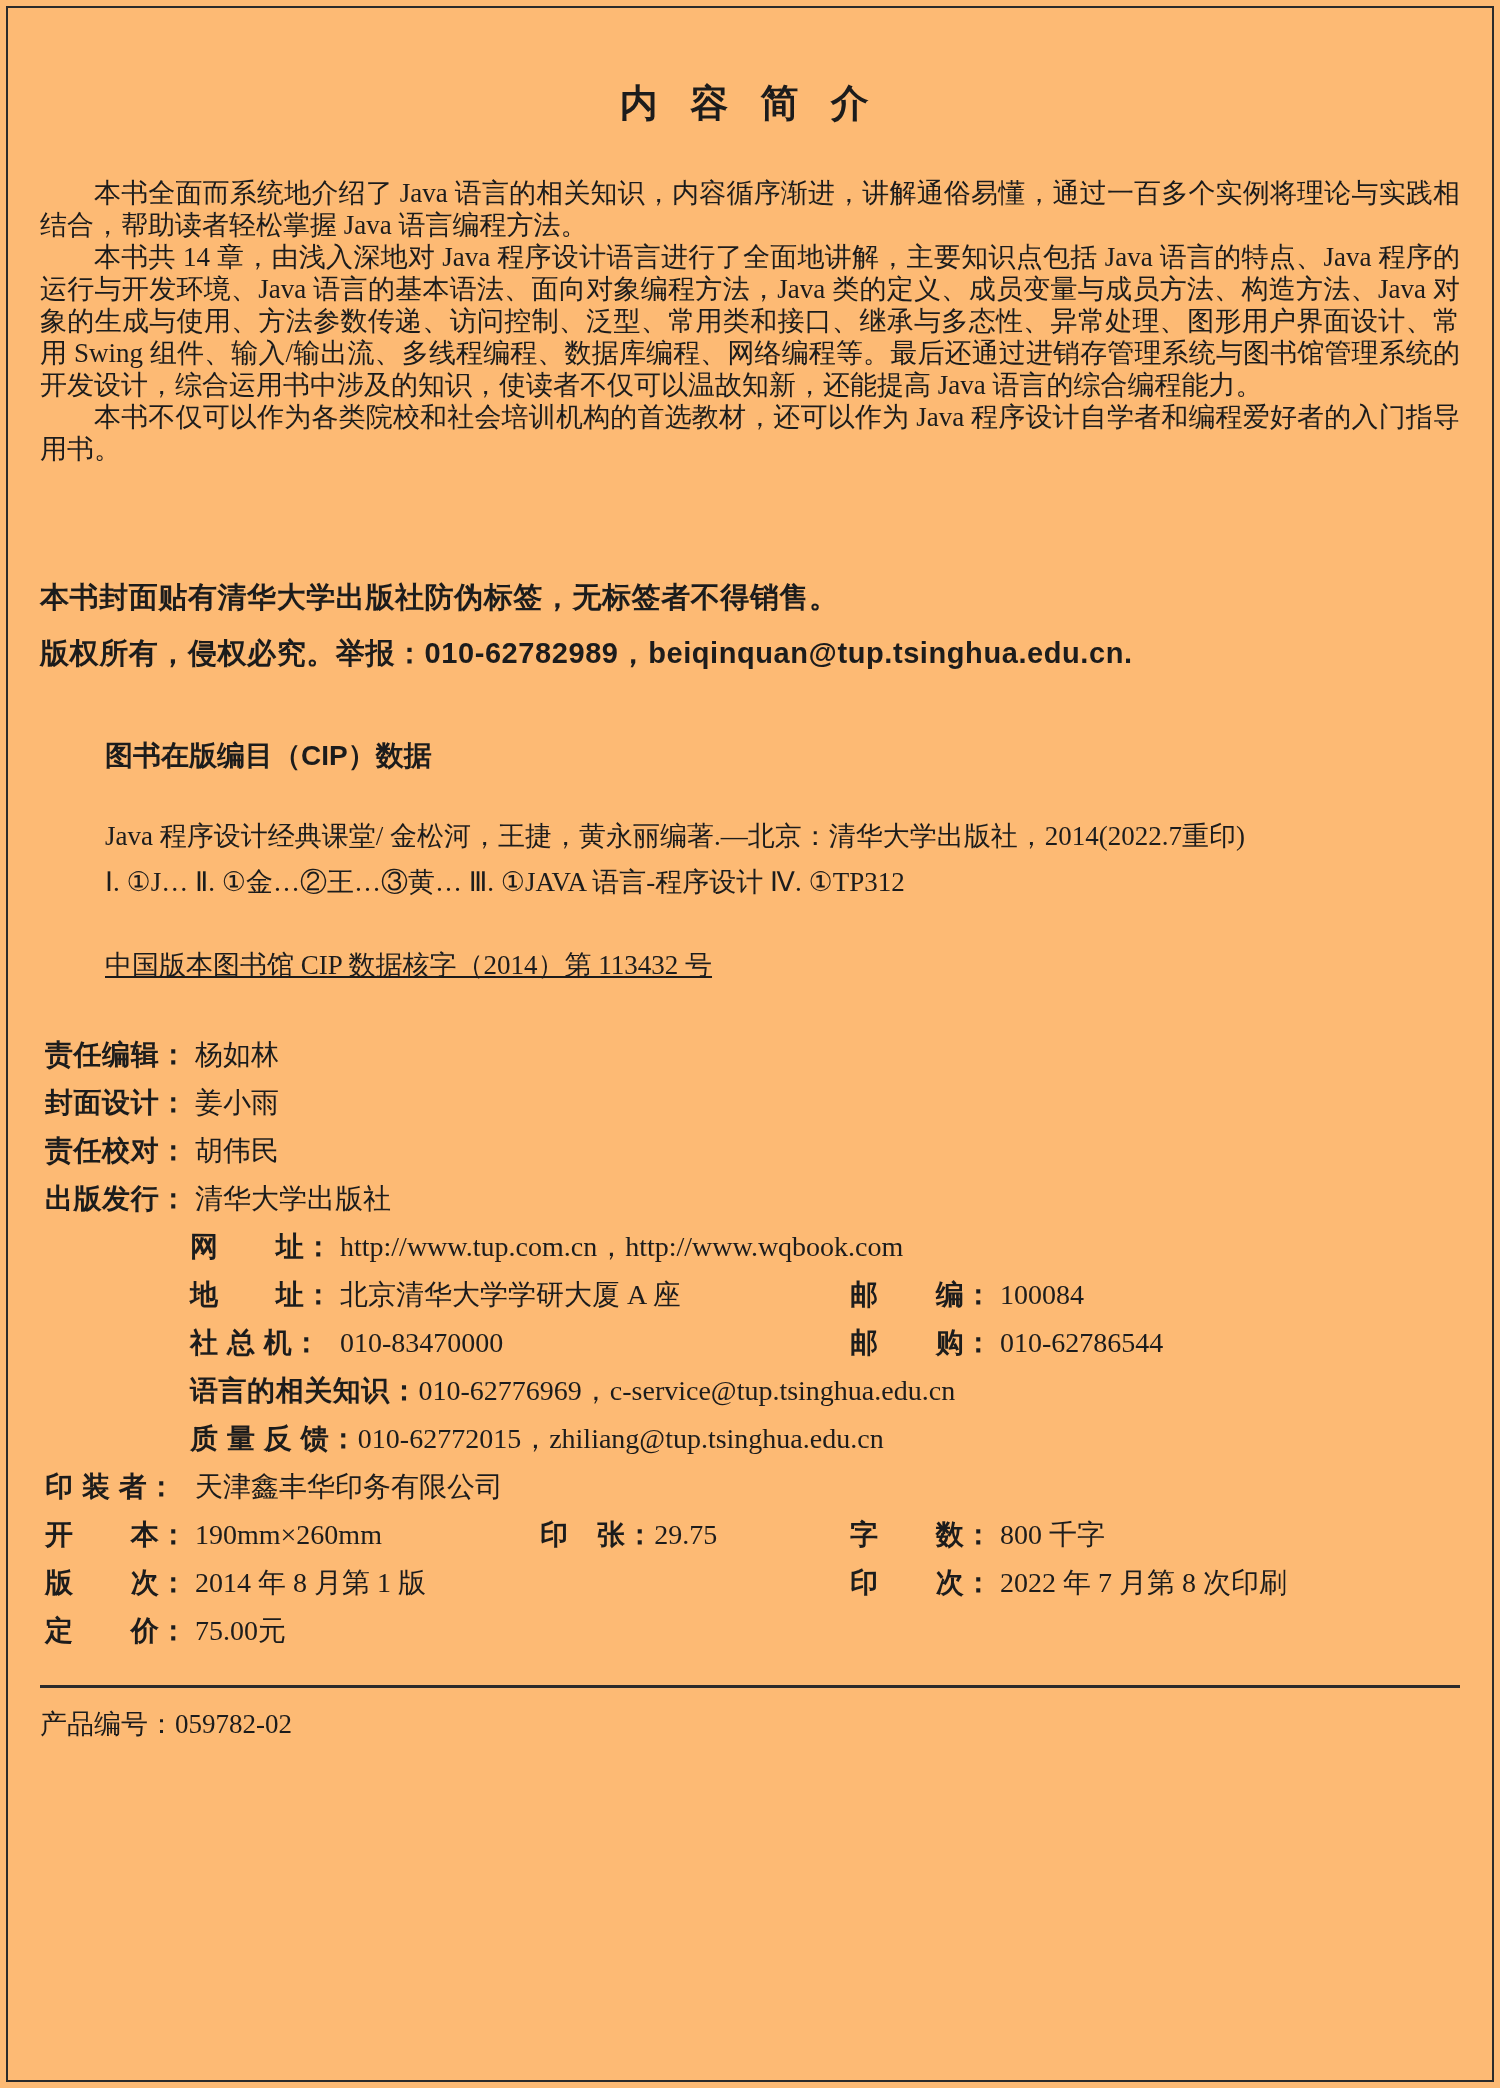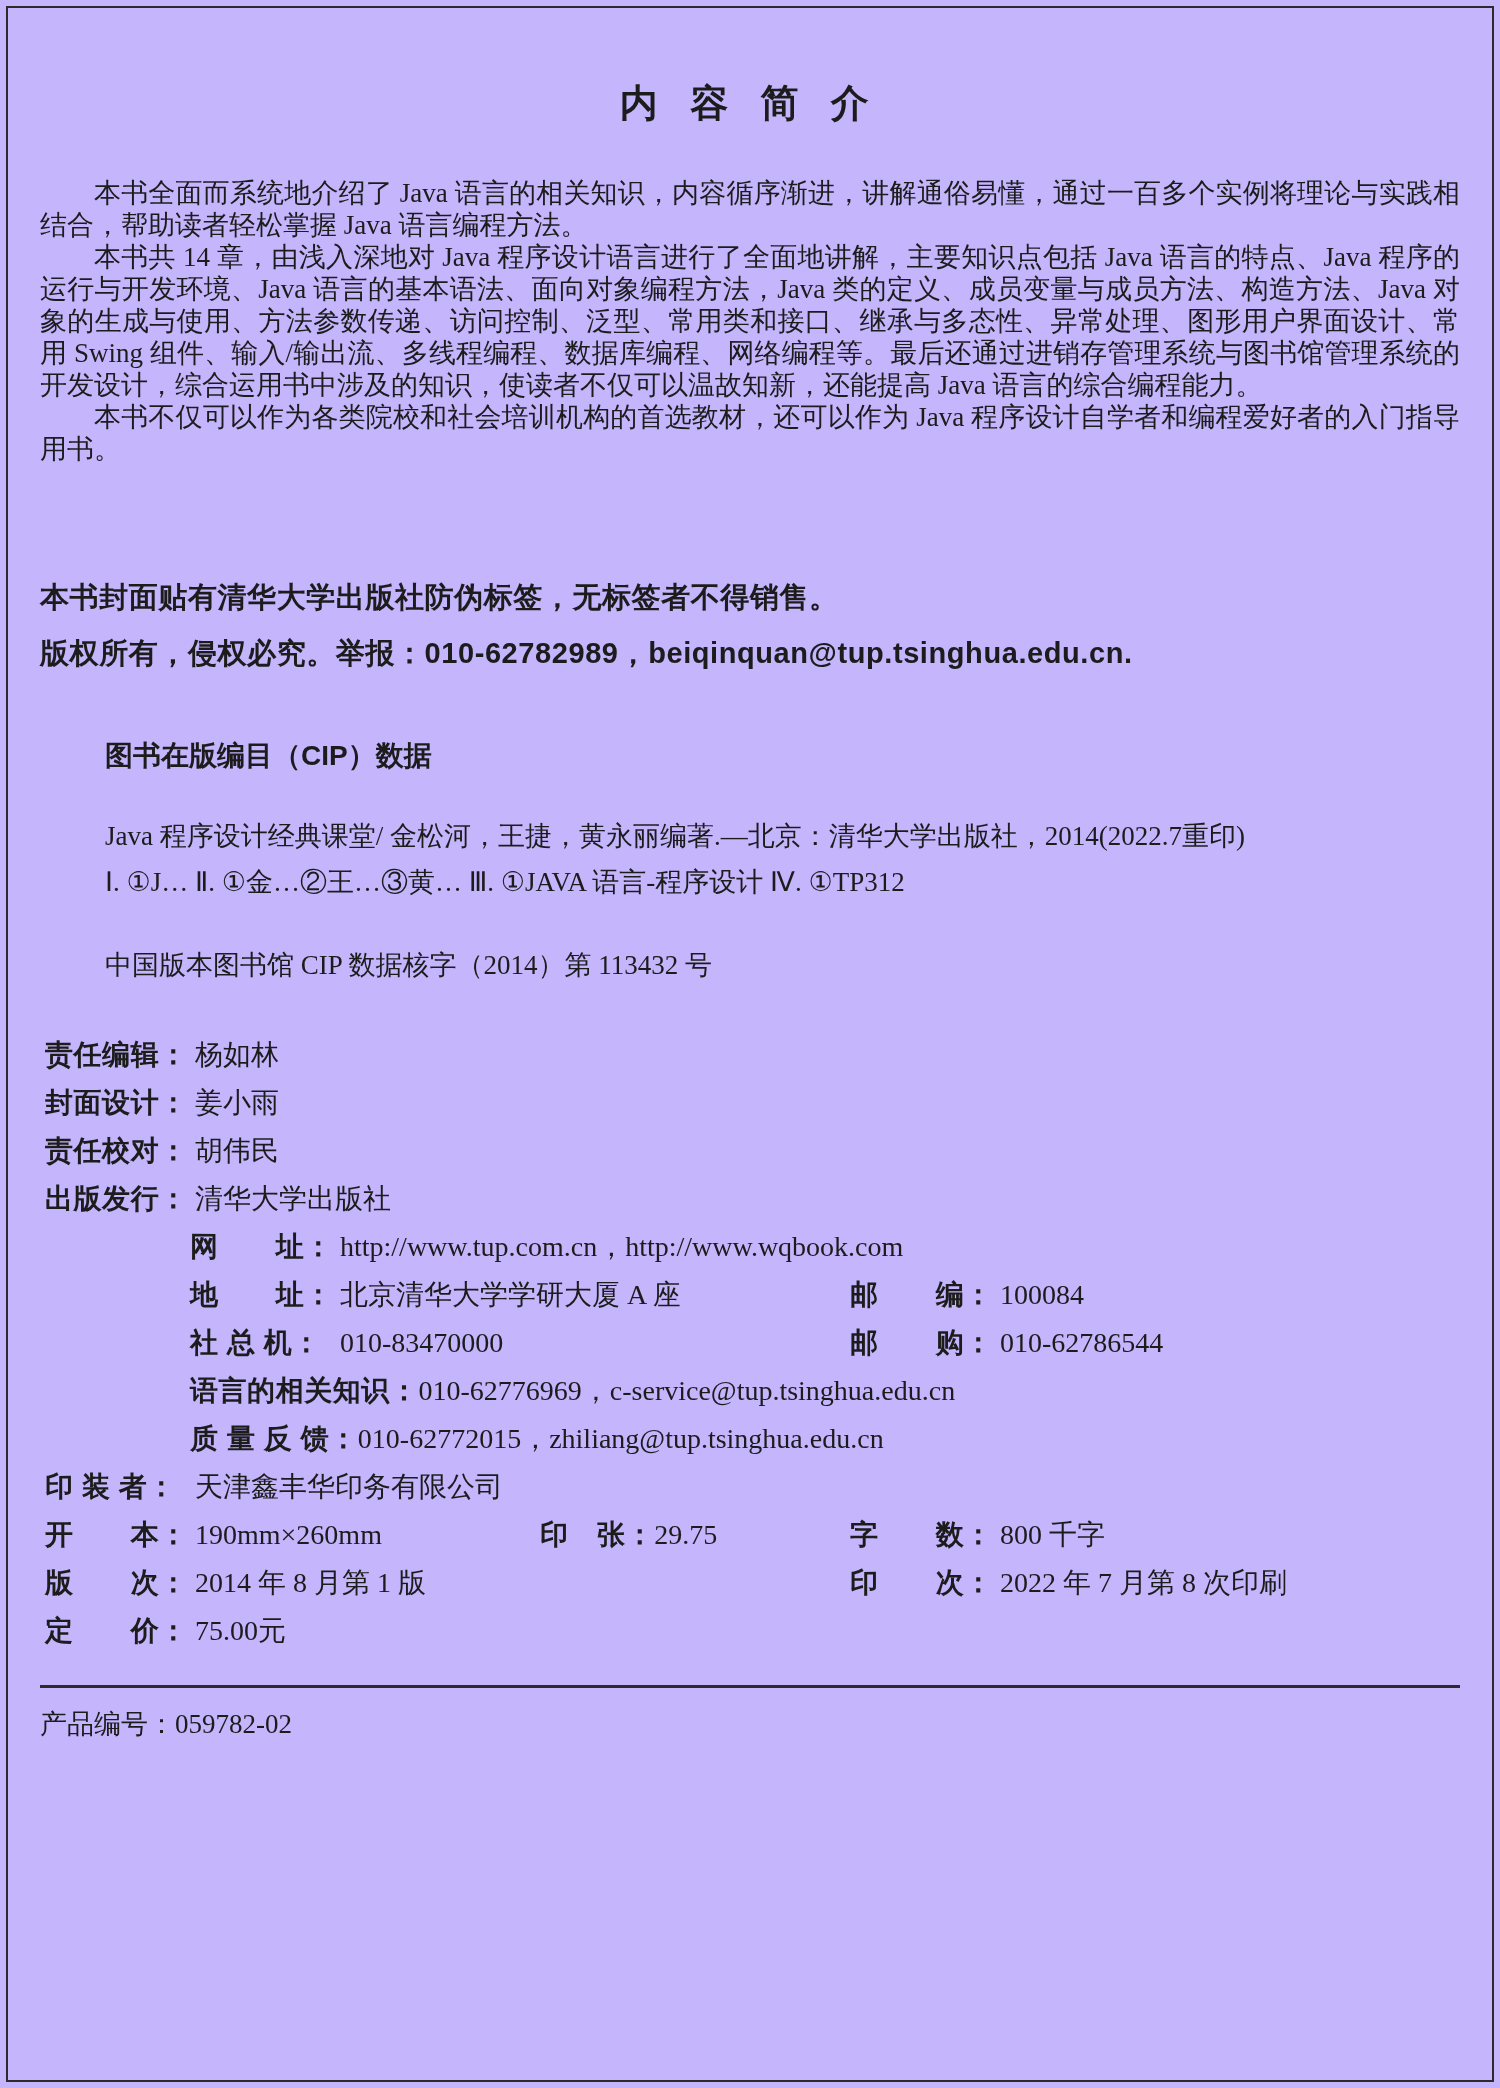--- a/index.html
+++ b/index.html
@@ -1,20 +1,20 @@
 <!DOCTYPE html>
 <html><head>
 <meta charset="utf-8">
 <style>
   html,body { margin:0; padding:0; background:#ffffff; }
   .page {
     position:relative;
     width:1500px; height:2088px;
     box-sizing:border-box;
-    background:#c4b5fd;
+    background:#fdba74;
     color:#1c1c1c;
     font-family:"Liberation Serif", serif;
     overflow:hidden;
   }
   .frame {
     position:absolute; top:6px; left:6px; right:6px; bottom:6px;
     border:2px solid #2b2b2b;
     pointer-events:none;
   }
   .content { padding:78px 40px 0 40px; box-sizing:border-box; }
@@ -42,21 +42,21 @@
   }
 
   .cip { margin-top:56px; }
   .cip-heading {
     margin:0 0 0 65px;
     font-size:28px; font-weight:bold;
     font-family:"Liberation Sans", sans-serif;
   }
   .cip-lines { margin:38px 0 0 65px; }
   .cip-lines p { margin:0; font-size:27px; line-height:46px; }
-  .cip-registry { margin:42px 0 0 65px; font-size:27px; }
+  .cip-registry { margin:42px 0 0 65px; font-size:27px;text-decoration:underline; }
 
   .rows { margin-top:48px; }
   .row { position:relative; height:48px; line-height:48px; font-size:28px; margin-left:5px; white-space:nowrap; }
   .row.ind { margin-left:150px; }
   .lbl {
     font-family:"Liberation Sans", sans-serif;
     font-weight:bold; letter-spacing:0.02em;
   }
   .lblw { display:inline-block; width:150px; }
   .val { font-family:"Liberation Serif", serif; }

